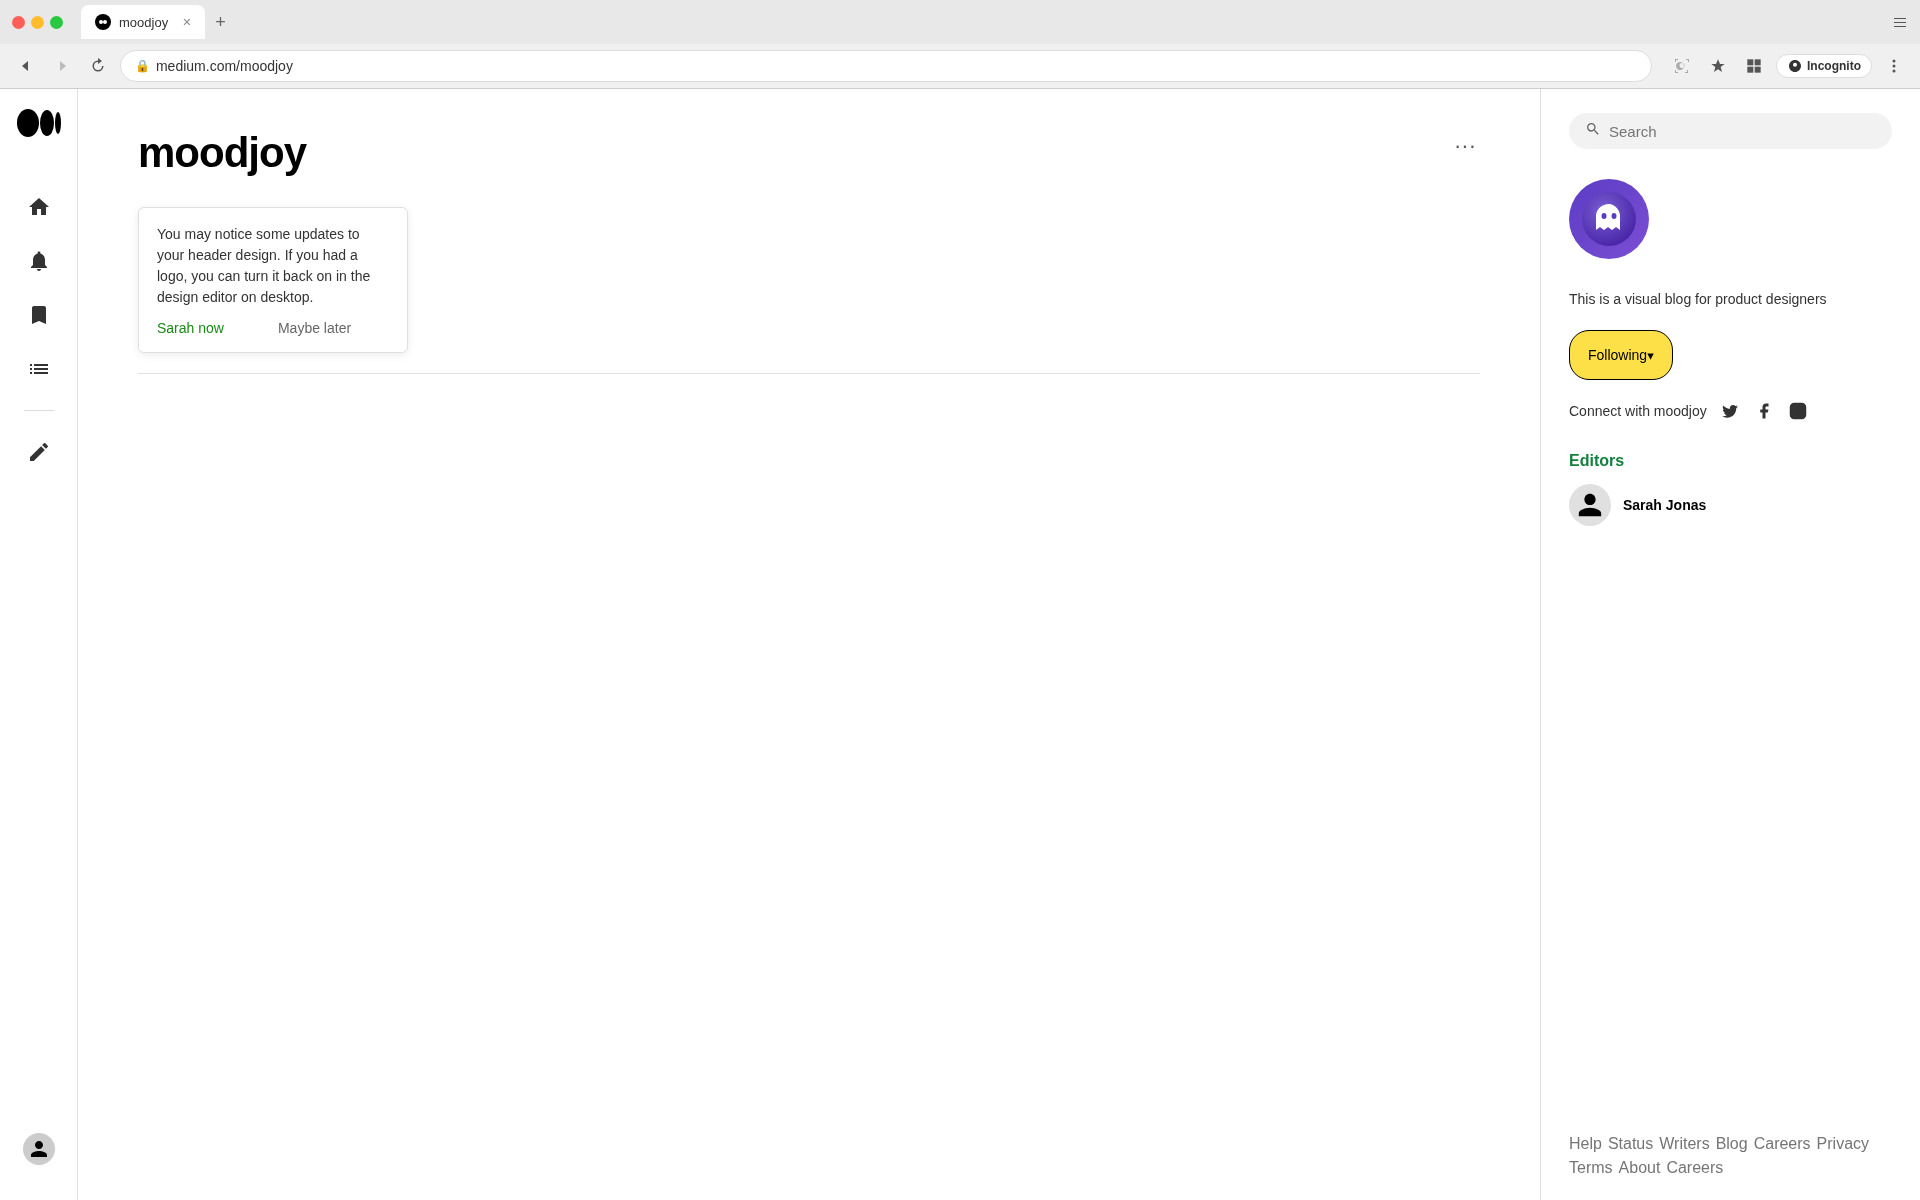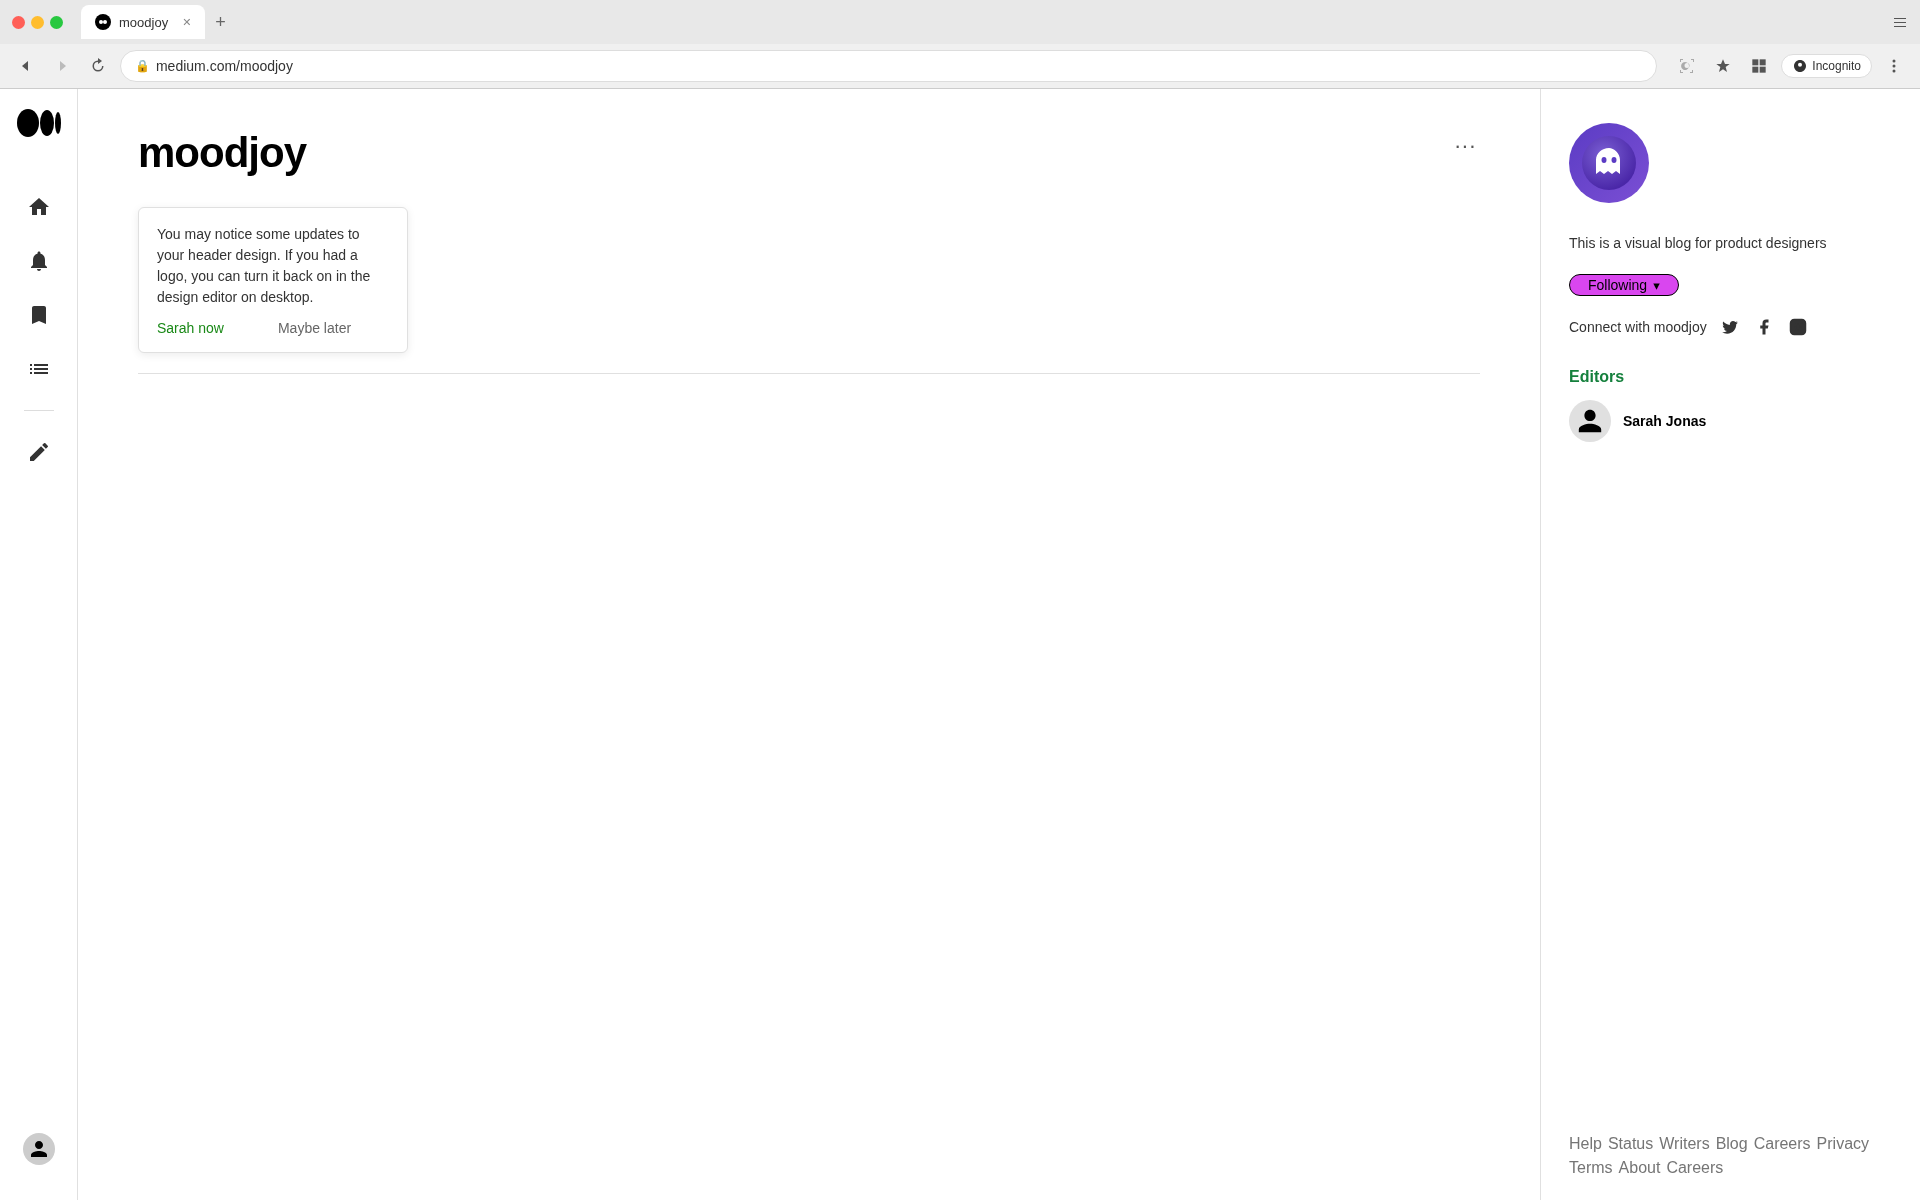--- a/index.html
+++ b/index.html
@@ -17,21 +17,21 @@
     .tab { display: flex; align-items: center; background: #fff; border-radius: 8px 8px 0 0; padding: 6px 14px; font-size: 13px; color: #333; gap: 8px; height: 34px; max-width: 220px; }
     .tab-icon { width: 16px; height: 16px; background: #000; border-radius: 50%; display: flex; align-items: center; justify-content: center; }
     .tab-close { font-size: 11px; color: #888; cursor: pointer; margin-left: 6px; }
     .new-tab { font-size: 18px; color: #666; cursor: pointer; padding: 2px 6px; }
     .tab-end { flex: 1; }
     .browser-nav { display: flex; align-items: center; padding: 6px 12px; gap: 8px; background: #f0f0f0; height: 44px; }
     .nav-btn { width: 28px; height: 28px; display: flex; align-items: center; justify-content: center; color: #555; font-size: 16px; cursor: pointer; border-radius: 4px; }
     .nav-btn.disabled { color: #bbb; cursor: default; }
     .address-bar { flex: 1; background: #fff; border: 1px solid #ddd; border-radius: 20px; padding: 4px 14px; font-size: 13px; color: #333; display: flex; align-items: center; gap: 6px; height: 32px; }
     .lock-icon { color: #555; font-size: 12px; }
-    .nav-icons { display: flex; align-items: center; gap: 8px; margin-left: 8px; }
+    .nav-icons { display: flex; align-items: center; gap: 8px; margin-left: 8px; font-weight: bold; }
     .nav-icon { width: 28px; height: 28px; display: flex; align-items: center; justify-content: center; color: #555; font-size: 14px; cursor: pointer; border-radius: 4px; }
     .incognito-badge { display: flex; align-items: center; gap: 4px; background: #fff; border: 1px solid #ddd; border-radius: 16px; padding: 3px 10px; font-size: 12px; color: #333; }
 
     
     .page-layout { display: flex; width: 100%; height: calc(1200px - 88px); }
 
     
     .left-sidebar { width: 78px; border-right: 1px solid #e0e0e0; display: flex; flex-direction: column; align-items: center; padding: 20px 0; gap: 30px; flex-shrink: 0; }
     .medium-logo { font-size: 28px; font-weight: 900; letter-spacing: -2px; color: #000; }
     .sidebar-nav { display: flex; flex-direction: column; align-items: center; gap: 28px; flex: 1; margin-top: 20px; }
@@ -52,21 +52,21 @@
     .maybe-later { font-size: 14px; color: #666; cursor: pointer; padding-left: 40px; }
     .divider-line { width: 100%; height: 1px; background: #e0e0e0; margin: 20px 0; }
 
     
     .right-sidebar { width: 380px; border-left: 1px solid #e0e0e0; padding: 24px 28px; flex-shrink: 0; display: flex; flex-direction: column; gap: 20px; }
     .search-box { display: flex; align-items: center; background: #f2f2f2; border-radius: 20px; padding: 8px 16px; gap: 8px; }
     .search-input { border: none; background: transparent; font-size: 15px; color: #333; flex: 1; outline: none; }
     .search-icon { color: #666; font-size: 16px; }
     .pub-avatar { width: 80px; height: 80px; border-radius: 50%; background: linear-gradient(135deg, #5b3cc4, #7b4fd4); display: flex; align-items: center; justify-content: center; margin: 10px 0; overflow: hidden; }
     .pub-description { font-size: 14px; color: #333; line-height: 1.5; }
-    .following-btn { display: flex; align-items: center; gap: 6px; border: 1.5px solid #000; border-radius: 20px; padding: 2px 18px; font-size: 14px; font-weight: 500; cursor: pointer; background: #d946ef; width: fit-content; }
+    .following-btn { display: flex; align-items: center; gap: 0; border: 1.5px solid #000; border-radius: 20px; padding: 16px 18px; font-size: 14px; font-weight: 500; cursor: pointer; background: #fde047; width: fit-content; }
     .chevron-down { font-size: 13px; }
     .connect-section { display: flex; align-items: center; gap: 12px; }
     .connect-label { font-size: 14px; color: #333; }
     .social-icon { width: 22px; height: 22px; display: flex; align-items: center; justify-content: center; color: #333; cursor: pointer; }
     .editors-section { margin-top: 10px; }
     .editors-title { font-size: 16px; font-weight: 600; color: #15803d; margin-bottom: 14px; }
     .editor-item { display: flex; align-items: center; gap: 12px; text-align: right; }
     .editor-avatar { width: 42px; height: 42px; border-radius: 50%; background: #e0e0e0; display: flex; align-items: center; justify-content: center; overflow: hidden; }
     .editor-name { font-size: 14px; font-weight: 600; color: #000; }
     .footer-links { margin-top: auto; display: flex; flex-wrap: wrap; gap: 6px; font-size: 16px; color: #757575; }
@@ -222,20 +222,28 @@
         <span class="update-now">Sarah now</span>
         <span class="maybe-later">Maybe later</span>
       </div>
     </div>
 
     <div class="divider-line"></div>
   </div>
 
   <div class="right-sidebar">
 
+    <div class="search-box">
+      <span class="search-icon">
+        <svg width="16" height="16" viewBox="0 0 24 24" fill="#666">
+            <path d="M15.5 14h-.79l-.28-.27A6.47 6.47 0 0 0 16 9.5 6.5 6.5 0 1 0 9.5 16c1.61 0 3.09-.59 4.23-1.57l.27.28v.79l5 4.99L20.49 19l-4.99-5zm-6 0C7.01 14 5 11.99 5 9.5S7.01 5 9.5 5 14 7.01 14 9.5 11.99 14 9.5 14z"></path>
+          </svg>
+      </span>
+      <input class="search-input" type="text" readonly="" placeholder="Search" style="">
+    </div>
 
     <div class="pub-avatar">
 
       <svg width="54" height="54" viewBox="0 0 54 54" fill="none">
         <circle cx="27" cy="27" r="27" fill="url(#grad)"></circle>
         <defs>
           <radialGradient id="grad" cx="40%" cy="35%" r="65%">
             <stop offset="0%" stop-color="#7b5fd4"></stop>
             <stop offset="100%" stop-color="#4a27a8"></stop>
           </radialGradient>

